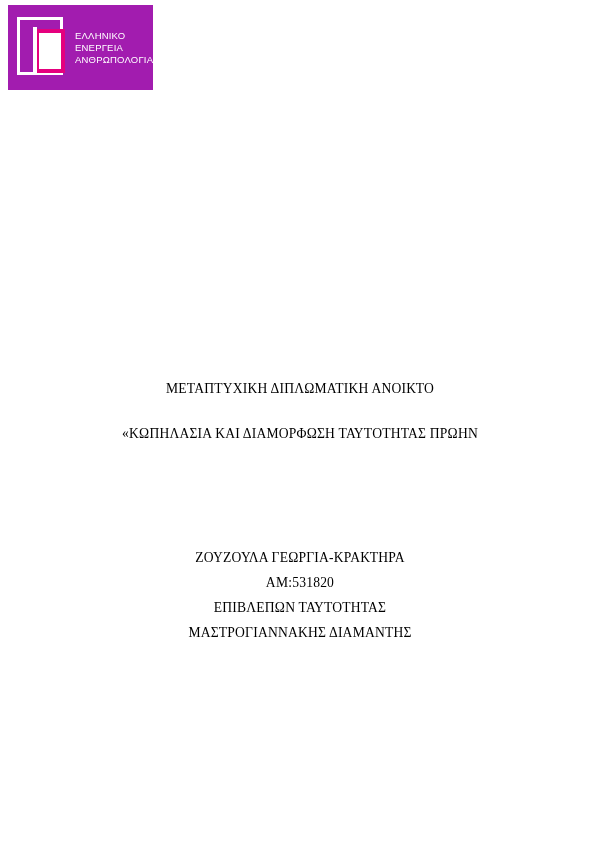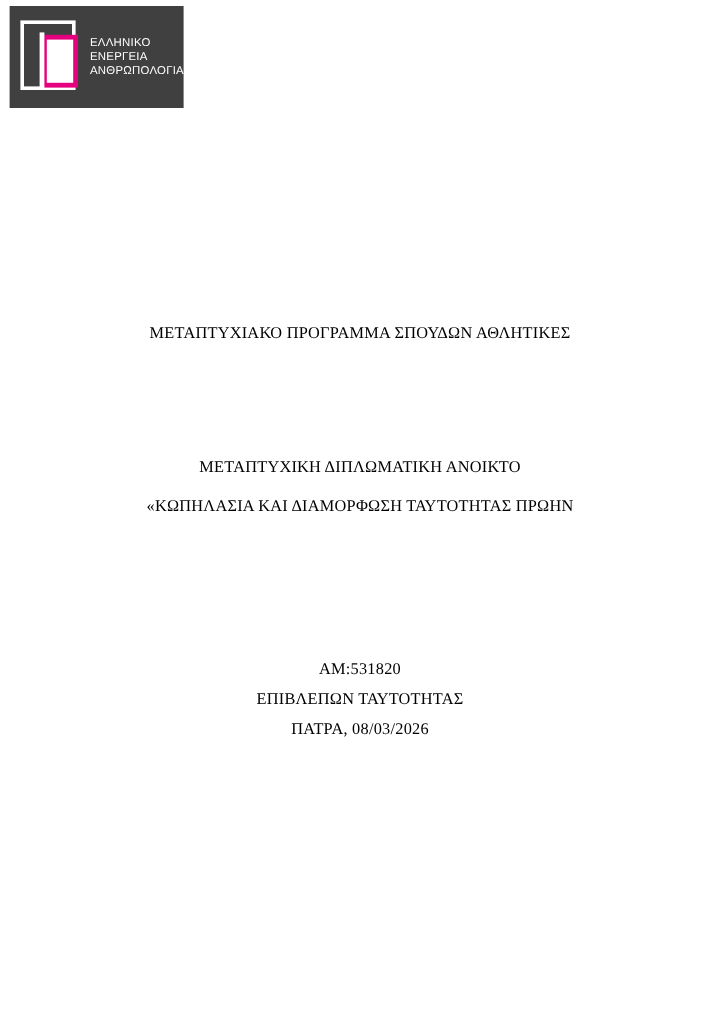--- a/index.html
+++ b/index.html
@@ -16,21 +16,21 @@
     overflow: hidden;
   }
 
   
   .logo-block {
     position: absolute;
     left: 8px;
     top: 5px;
     width: 145px;
     height: 85px;
-    background: #404040;
+    background: #a21caf;
     display: flex;
     align-items: center;
   }
   .logo-mark {
     position: relative;
     width: 52px;
     height: 62px;
     margin-left: 9px;
     flex: 0 0 auto;
   }
@@ -114,27 +114,27 @@
   <div class="logo-text">
     <div>ΕΛΛΗΝΙΚΟ</div>
     <div>ΕΝΕΡΓΕΙΑ</div>
     <div>ΑΝΘΡΩΠΟΛΟΓΙΑ</div>
   </div>
 </div>
 
 <div class="doc-body">
 
   <div class="block" id="program-block">
-    <div class="line">ΜΕΤΑΠΤΥΧΙΑΚΟ ΠΡΟΓΡΑΜΜΑ ΣΠΟΥΔΩΝ ΑΘΛΗΤΙΚΕΣ</div>
   </div>
 
   <div class="block" id="thesis-block">
     <div class="line">ΜΕΤΑΠΤΥΧΙΚΗ ΔΙΠΛΩΜΑΤΙΚΗ ΑΝΟΙΚΤΟ</div>
-    <div class="line" style="margin-top:8px;">«ΚΩΠΗΛΑΣΙΑ ΚΑΙ ΔΙΑΜΟΡΦΩΣΗ ΤΑΥΤΟΤΗΤΑΣ ΠΡΩΗΝ</div>
+    <div class="line" style="margin-top:20px;">«ΚΩΠΗΛΑΣΙΑ ΚΑΙ ΔΙΑΜΟΡΦΩΣΗ ΤΑΥΤΟΤΗΤΑΣ ΠΡΩΗΝ</div>
   </div>
 
   <div class="block" id="author-block">
+    <div class="line">ΖΟΥΖΟΥΛΑ ΓΕΩΡΓΙΑ-ΚΡΑΚΤΗΡΑ</div>
     <div class="line">ΑΜ:531820</div>
     <div class="line">ΕΠΙΒΛΕΠΩΝ ΤΑΥΤΟΤΗΤΑΣ</div>
-    <div class="line">ΠΑΤΡΑ, 08/03/2026</div>
+    <div class="line">ΜΑΣΤΡΟΓΙΑΝΝΑΚΗΣ ΔΙΑΜΑΝΤΗΣ</div>
   </div>
 
 </div>
 
 </body></html>

